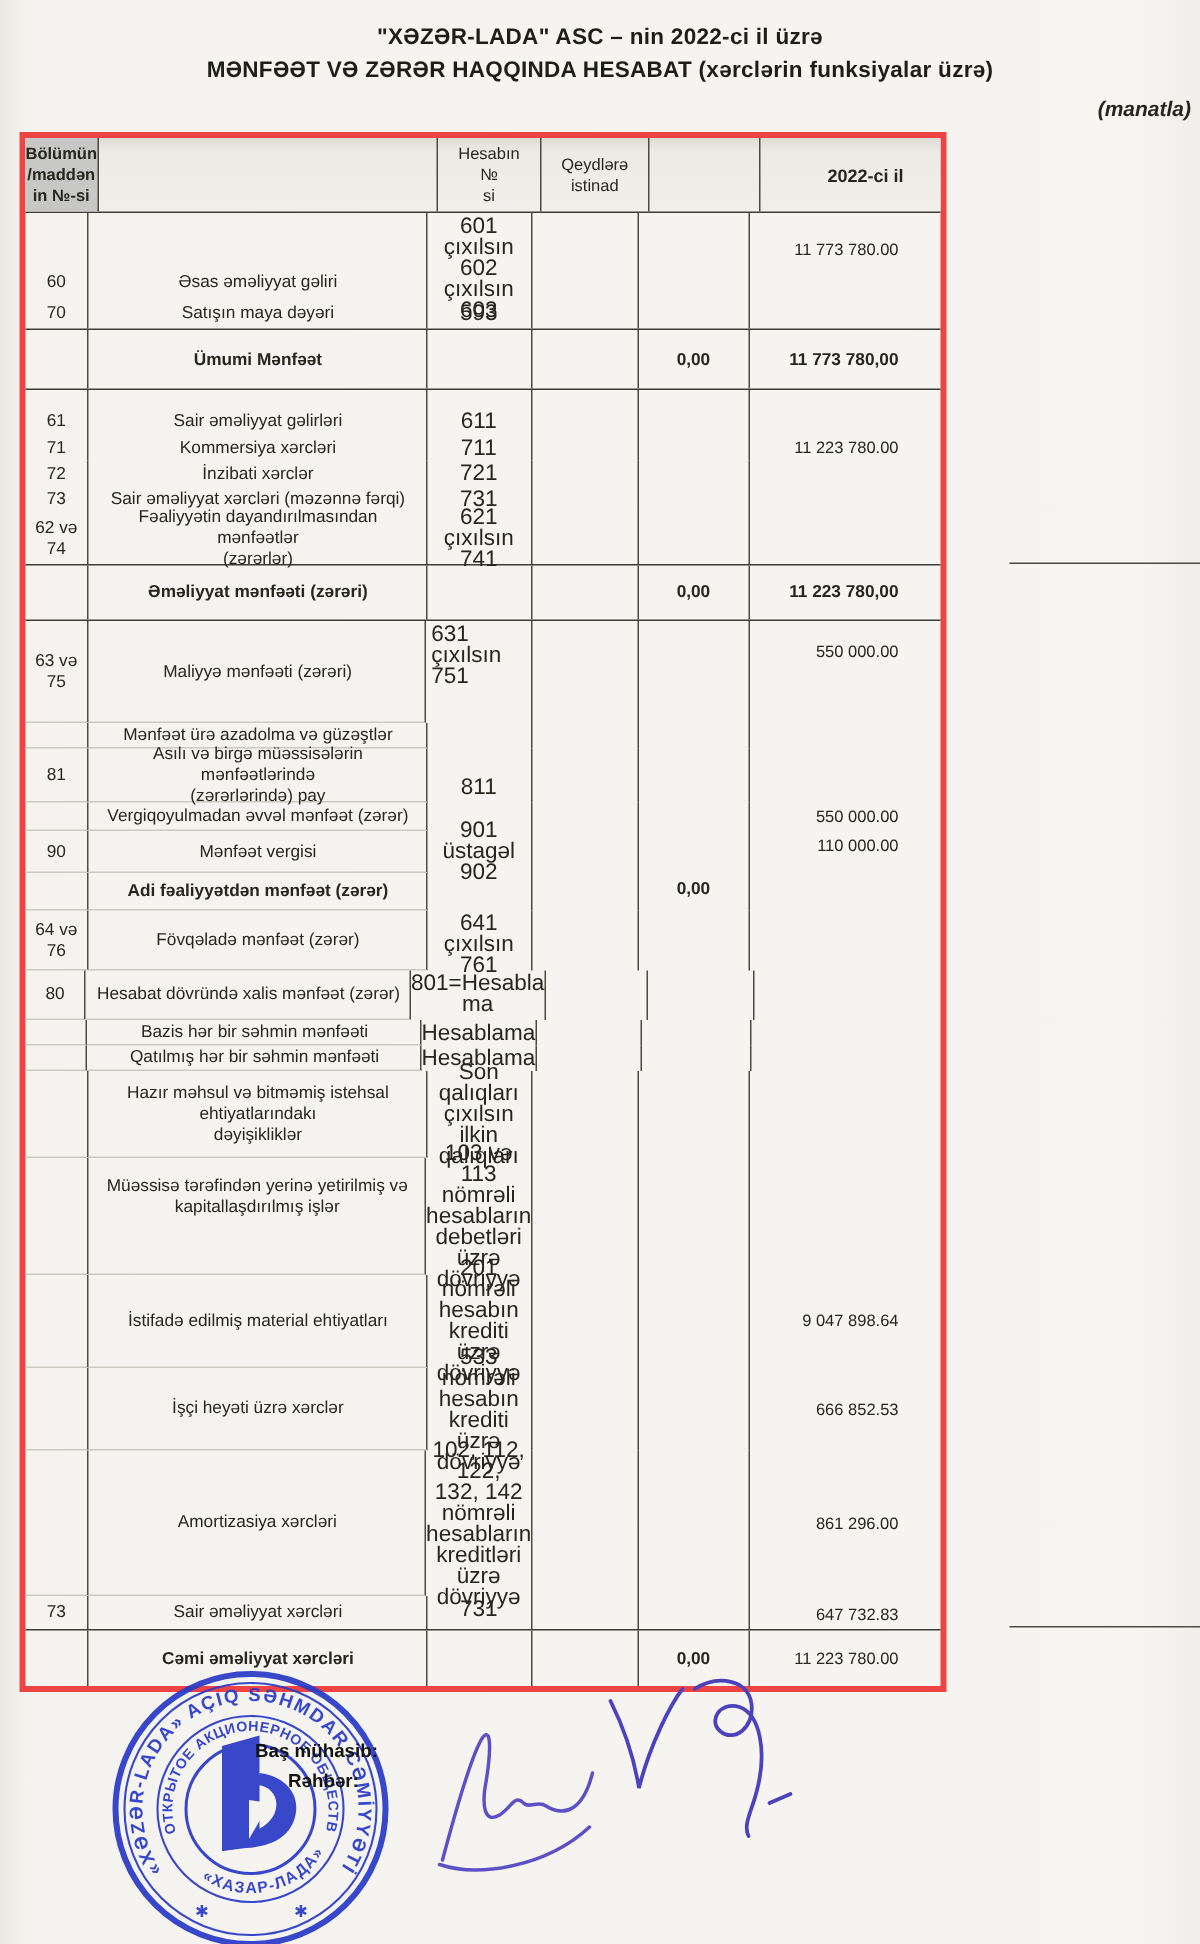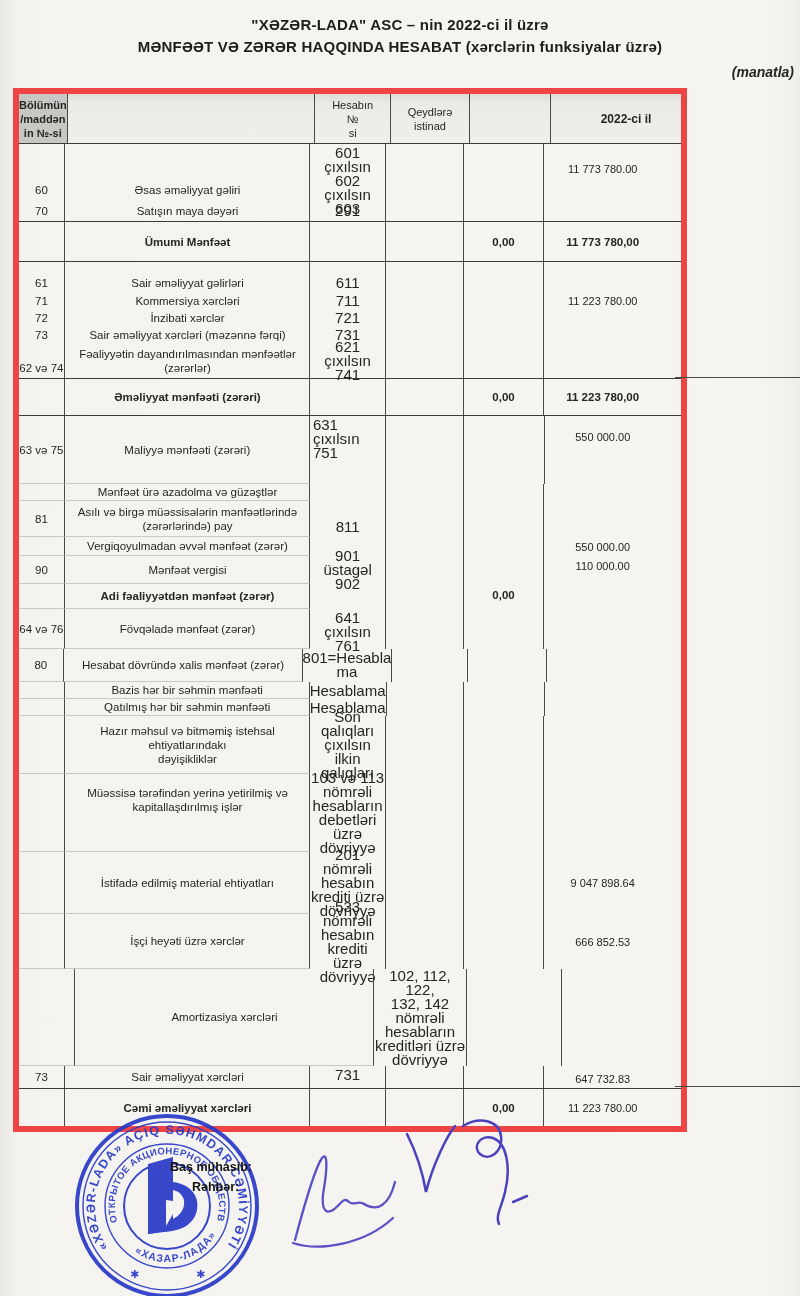--- a/index.html
+++ b/index.html
@@ -9,33 +9,33 @@
          linear-gradient(90deg, #e9e8e3 0px, #f4f3ef 18px, #f6f5f1 760px, #efeeea 800px),
          #f5f4f0;}
   .sheet{position:absolute;inset:0;}
   .title{position:absolute;left:0;width:800px;text-align:center;font-weight:bold;
          color:#1e1e18;letter-spacing:.2px;}
   #title1{top:16px;font-size:15px;}
   #title2{top:38px;font-size:15px;}
   .manat{position:absolute;right:6px;top:64px;font-size:14px;font-weight:bold;font-style:italic;}
 
   
-  .tbl{position:absolute;left:13px;top:88px;width:674px;border:6px solid #ef4444;
+  .tbl{position:absolute;left:13px;top:88px;width:618px;border:4px solid #ef4444;
        box-sizing:border-box;background:transparent;}
   .row{display:flex;width:100%;box-sizing:border-box;}
   .cell{box-sizing:border-box;border-right:1px solid #4a4a40;position:relative;
         font-size:11.5px;line-height:14px;display:flex;flex-direction:column;
         justify-content:center;white-space:pre-line;}
   .cell:last-child{border-right:none;margin-left:20px;}
   .b{width:56px;text-align:center;align-items:center;}
   .n{width:299px;text-align:center;padding-left:5px;padding-right:4px;}
   .a{width:93px;text-align:center;align-items:center;font-size:15px;line-height:14px;}
   .q{width:95px;}
   .f{width:99px;text-align:center;align-items:center;font-weight:bold;}
-  .m{width:134px;text-align:center;padding-right:40px;font-size:11px;}
+  .m{width:134px;text-align:right;padding-right:28px;font-size:11px;}
   .vt{justify-content:flex-start;padding-top:2px;}
   .vb{justify-content:flex-end;padding-bottom:3px;}
   .bold{font-weight:bold;font-size:11.5px;}
   .hb{border-bottom:1.6px solid #3c3c34;}
   .lsep > .b, .lsep > .n{border-bottom:1px solid #ccc9c2;}
   .hdr .cell{font-size:11px;}
   .hdr .b{background:#c7c7c5;font-weight:bold;justify-content:center;}
   .hdr .a{white-space:pre-wrap;text-align:center;}
   .hdr .q{text-align:center;align-items:center;}
   .hdr .m{text-align:center;padding-right:0;font-weight:bold;font-size:12px;}
@@ -80,21 +80,21 @@
 602 çıxılsın
 603</div>
       <div class="cell q"></div>
       <div class="cell f"></div>
       <div class="cell m vt" style="padding-top:18px">11 773 780.00</div>
     </div>
 
     <div class="row hb" style="height:22px">
       <div class="cell b">70</div>
       <div class="cell n">Satışın maya dəyəri</div>
-      <div class="cell a">291</div>
+      <div class="cell a">593</div>
       <div class="cell q"></div>
       <div class="cell f"></div>
       <div class="cell m"></div>
     </div>
 
     <div class="row hb" style="height:40px">
       <div class="cell b"></div>
       <div class="cell n bold">Ümumi Mənfəət</div>
       <div class="cell a"></div>
       <div class="cell q"></div>
@@ -315,20 +315,21 @@
       <div class="cell b"></div>
       <div class="cell n">Amortizasiya xərcləri</div>
       <div class="cell a">102, 112, 122,
 132, 142
 nömrəli
 hesabların
 kreditləri üzrə
 dövriyyə</div>
       <div class="cell q"></div>
       <div class="cell f"></div>
+      <div class="cell m vt" style="padding-top:42px">861 296.00</div>
     </div>
 
     <div class="row hb" style="height:23px">
       <div class="cell b">73</div>
       <div class="cell n">Sair əməliyyat xərcləri</div>
       <div class="cell a vt">731</div>
       <div class="cell q"></div>
       <div class="cell f"></div>
       <div class="cell m vt" style="padding-top:6px">647 732.83</div>
     </div>

